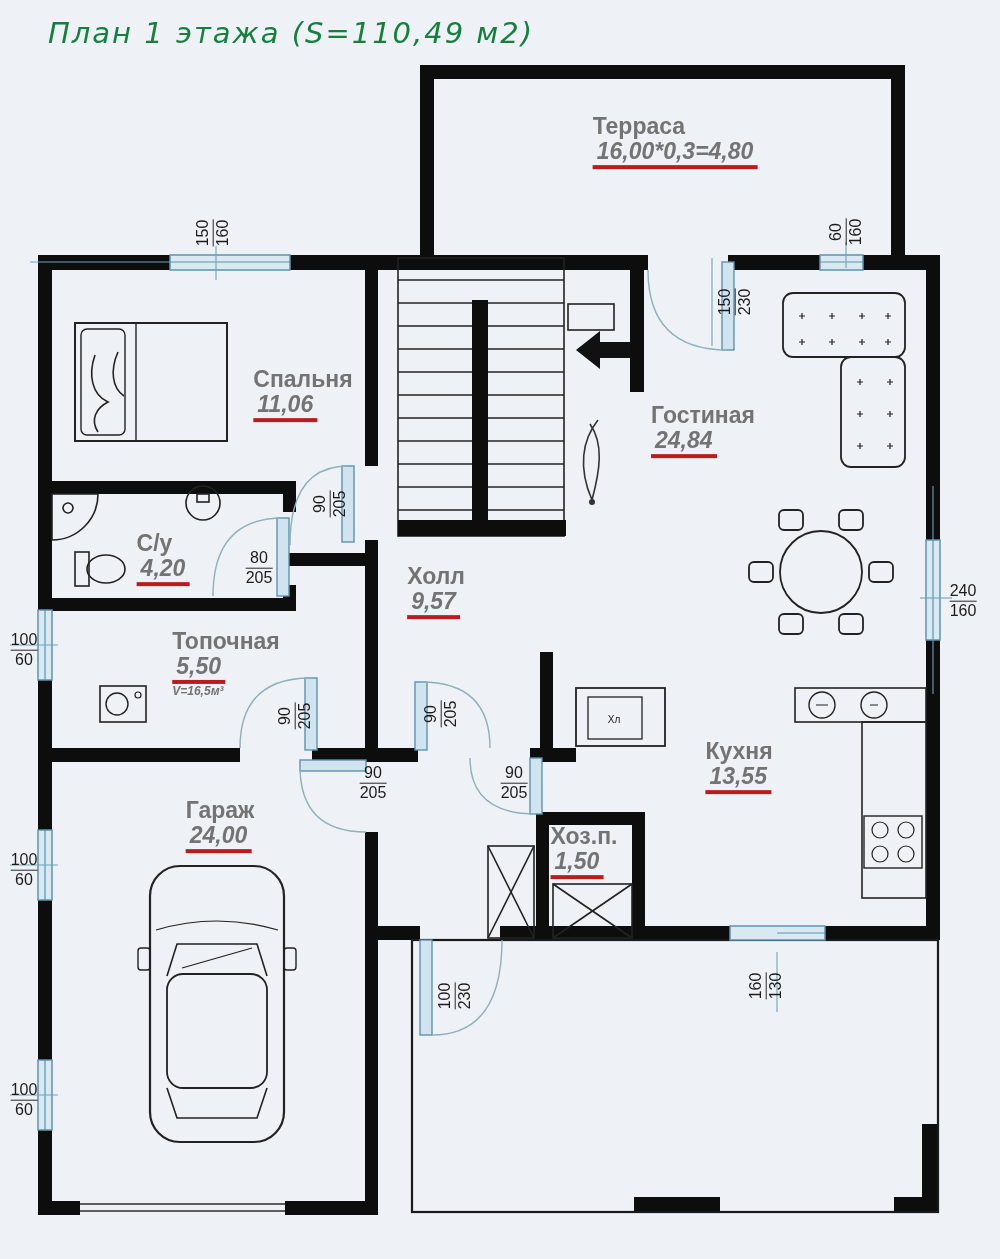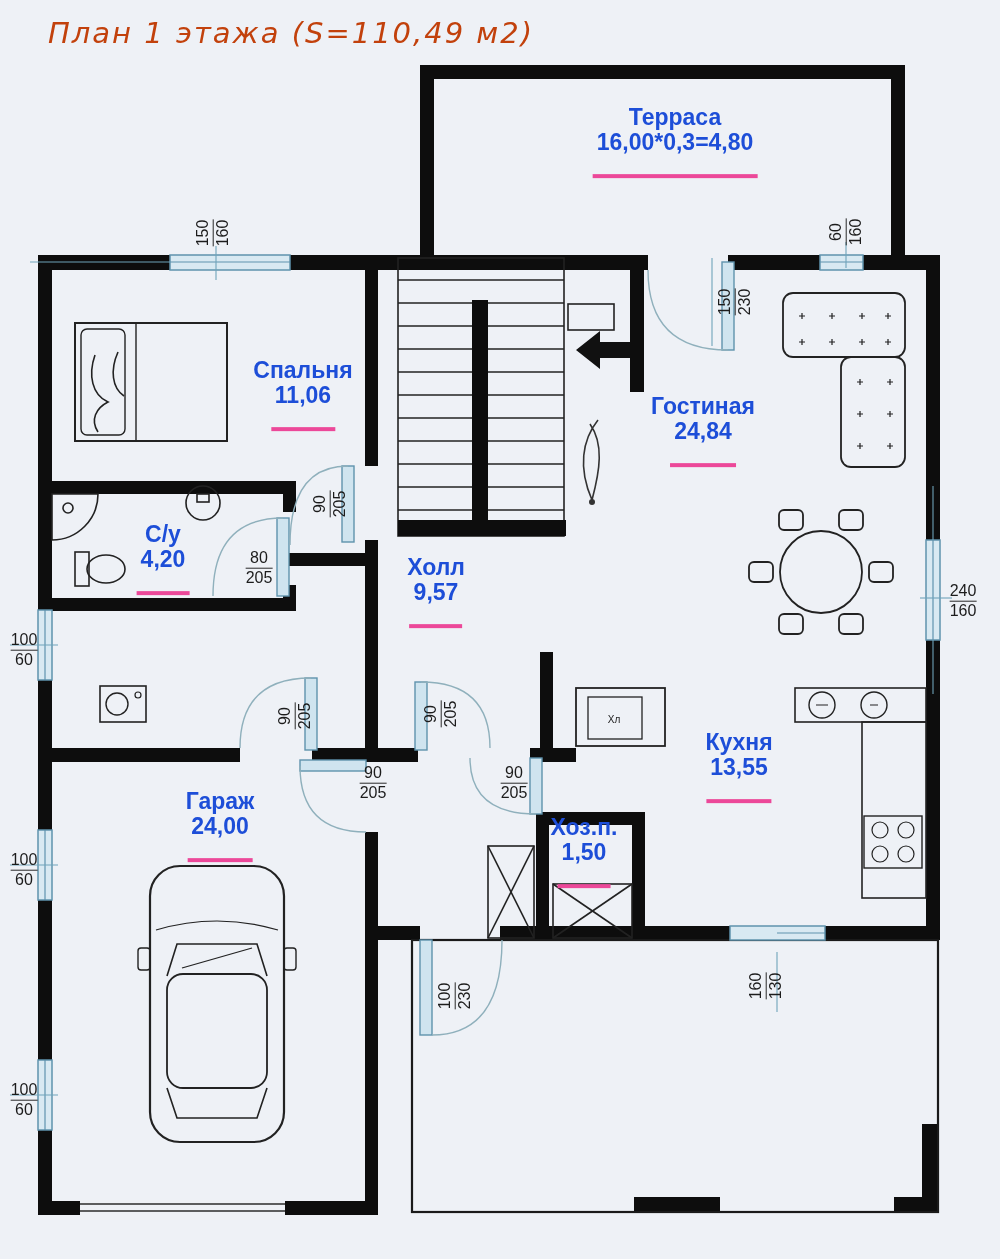--- a/index.html
+++ b/index.html
@@ -1,25 +1,25 @@
 <!DOCTYPE html>
 <html><head>
 <meta charset="utf-8">
 <style>
   html,body{margin:0;padding:0;background:#eef1f6;}
   .plan{position:relative;width:1000px;height:1259px;background:#eef1f6;overflow:hidden;
         font-family:"Liberation Sans",sans-serif;}
   .plan svg{position:absolute;left:0;top:0;}
   .title{position:absolute;left:48px;top:16px;font-family:"DejaVu Sans",sans-serif;
-         font-style:italic;font-size:29px;letter-spacing:2px;color:#c2410c;white-space:nowrap;}
-  .room{position:absolute;transform:translate(-50%,-50%);text-align:center;color:#1d4ed8;
+         font-style:italic;font-size:29px;letter-spacing:2px;color:#15803d;white-space:nowrap;}
+  .room{position:absolute;transform:translate(-50%,-50%);color:#737373;
         white-space:nowrap;z-index:3;}
   .room .rname{font-size:23px;font-weight:700;line-height:1.15;}
   .room .rarea{display:inline-block;font-size:23px;font-weight:700;line-height:1.1;
-               border-bottom:4px solid #ec4899;padding:0 4px 18px;}
+               border-bottom:4px solid #b91c1c;padding:0 4px 0;font-style:italic;}
   .room .rvol{font-size:12px;font-weight:700;font-style:italic;line-height:1.2;}
   .dim{position:absolute;display:flex;flex-direction:column;align-items:center;
        font-size:16px;font-weight:500;line-height:1.05;color:#1c1c1c;
        transform:translate(-50%,-50%);z-index:2;}
   .dim.rot{transform:translate(-50%,-50%) rotate(-90deg);}
   .dim .bar{width:100%;height:0;border-top:1.7px solid #2a2a2a;margin:1px 0;}
   .applabel{position:absolute;transform:translate(-50%,-50%);font-size:10px;color:#222;z-index:2;}
 </style>
 </head>
 <body>
@@ -255,20 +255,25 @@
     <div class="rarea">11,06</div>
   </div>
   <div class="room" style="left:703px;top:430px">
     <div class="rname">Гостиная</div>
     <div class="rarea">24,84</div>
   </div>
   <div class="room" style="left:163px;top:558px">
     <div class="rname">С/у</div>
     <div class="rarea">4,20</div>
   </div>
+  <div class="room" style="left:226px;top:663px">
+    <div class="rname">Топочная</div>
+    <div class="rarea">5,50</div>
+    <div class="rvol">V=16,5м³</div>
+  </div>
   <div class="room" style="left:436px;top:591px">
     <div class="rname">Холл</div>
     <div class="rarea">9,57</div>
   </div>
   <div class="room" style="left:739px;top:766px">
     <div class="rname">Кухня</div>
     <div class="rarea">13,55</div>
   </div>
   <div class="room" style="left:220px;top:825px">
     <div class="rname">Гараж</div>

